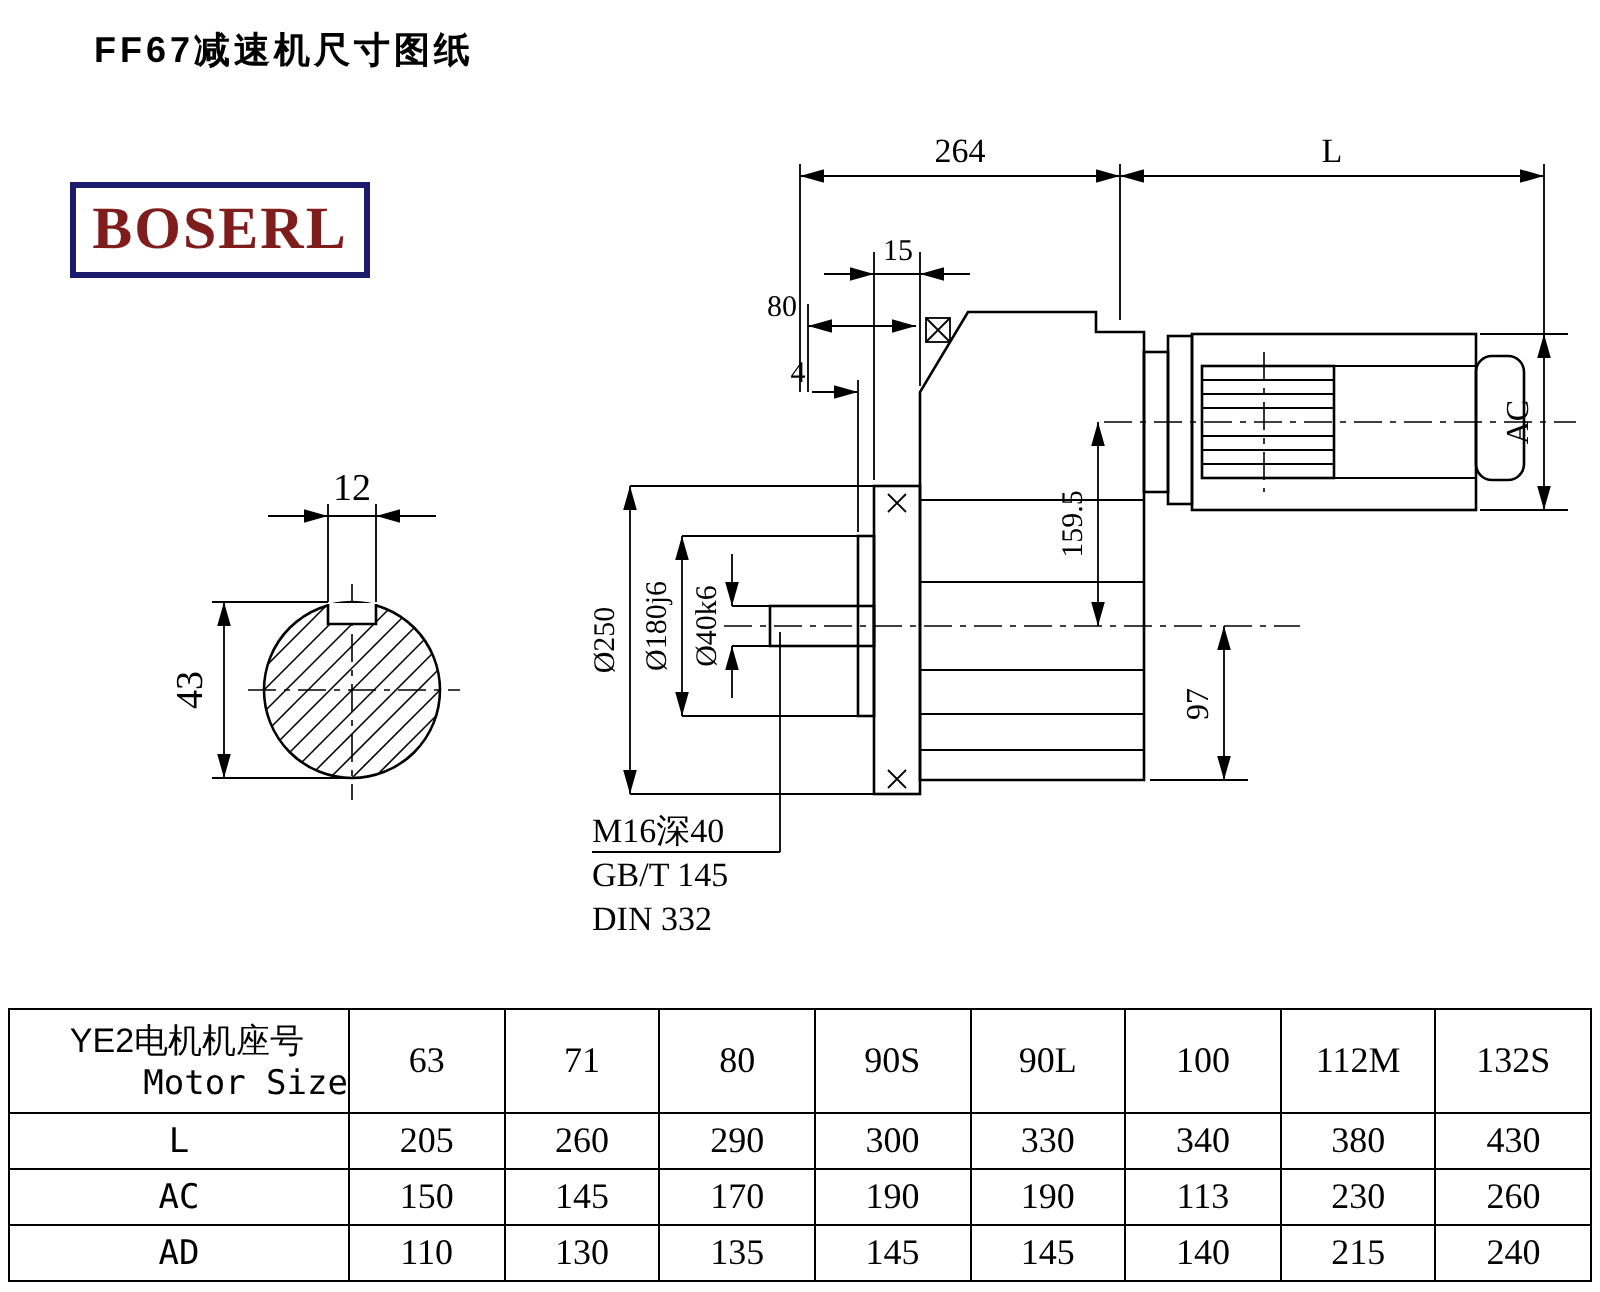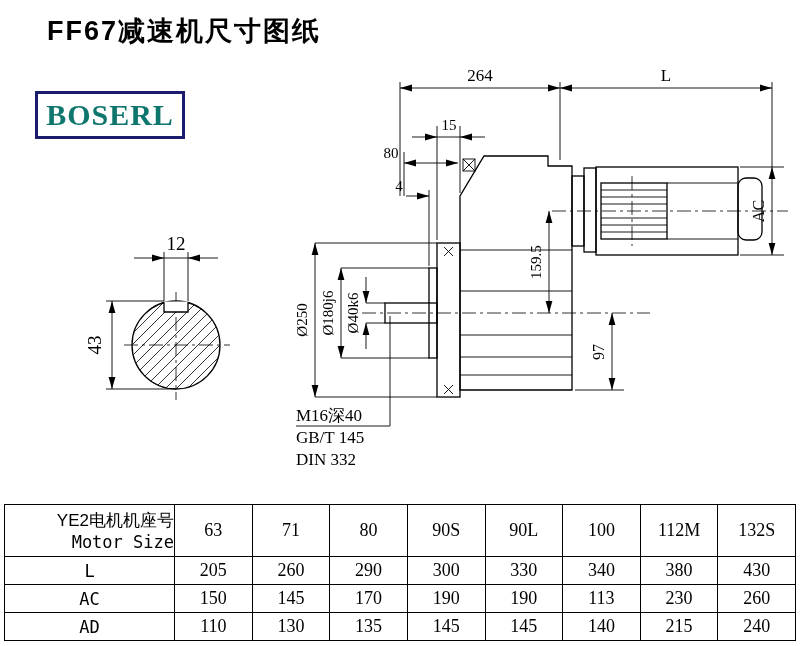--- a/index.html
+++ b/index.html
@@ -1,30 +1,30 @@
 <!DOCTYPE html>
 <html><head>
 <meta charset="utf-8">
 <style>
   * { margin:0; padding:0; box-sizing:border-box; }
   html,body { width:800px; height:646px; }
   body { background:#fff; position:relative; overflow:hidden; font-family:"Liberation Sans",sans-serif; color:#000; }
 
   .page-title {
     position:absolute; left:47px; top:13px;
-    font-size:27px; font-weight:bold; letter-spacing:2px; z-index:3;
+    font-size:18px; font-weight:bold; letter-spacing:2px; z-index:3;
   }
   .brand-box {
     position:absolute; left:35px; top:91px; width:150px; height:48px;
     border:3px solid #1c1c6e; background:#fff; z-index:3;
     display:flex; align-items:center; justify-content:center;
   }
   .brand-box span {
     font-family:"Liberation Serif",serif; font-weight:bold;
-    font-size:30px; color:#0f766e; letter-spacing:1px;
+    font-size:30px; color:#7f1d1d; letter-spacing:1px;
   }
 
   svg.drawing { position:absolute; left:0; top:0; z-index:1; }
   svg.drawing text { font-family:"Liberation Serif",serif; fill:#000; }
   .obj { stroke:#000; stroke-width:1.3; fill:none; }
   .thin { stroke:#000; stroke-width:0.9; fill:none; }
   .cl { stroke:#000; stroke-width:0.8; fill:none; stroke-dasharray:14 4 3 4; }
   .hatchln { stroke:#000; stroke-width:0.8; }
 
   table.dim-table {
@@ -32,21 +32,21 @@
     border-collapse:collapse; table-layout:fixed; background:#fff;
   }
   .dim-table th, .dim-table td {
     border:1px solid #000; text-align:center; vertical-align:middle;
     font-weight:normal; font-size:18px; padding:0;
     font-family:"Liberation Serif",serif;
   }
   .dim-table tr.hdr { height:52px; }
   .dim-table tr.datarow { height:28px; }
   .dim-table .col1 { width:170px; }
-  .dim-table .col1 .cjk { font-family:"Liberation Sans",sans-serif; font-size:17px; text-align:right; padding-left:8px; }
+  .dim-table .col1 .cjk { font-family:"Liberation Sans",sans-serif; font-size:17px; text-align:center; padding-left:8px; }
   .dim-table .mono { font-family:"DejaVu Sans Mono",monospace; font-size:17px; text-align:right; padding-left:14px; }
   .dim-table td.mono { text-align:center; padding-left:0; }
 </style>
 </head>
 <body>
 
 <div class="page-title">FF67减速机尺寸图纸</div>
 
 <div class="brand-box">
   <span>BOSERL</span>

